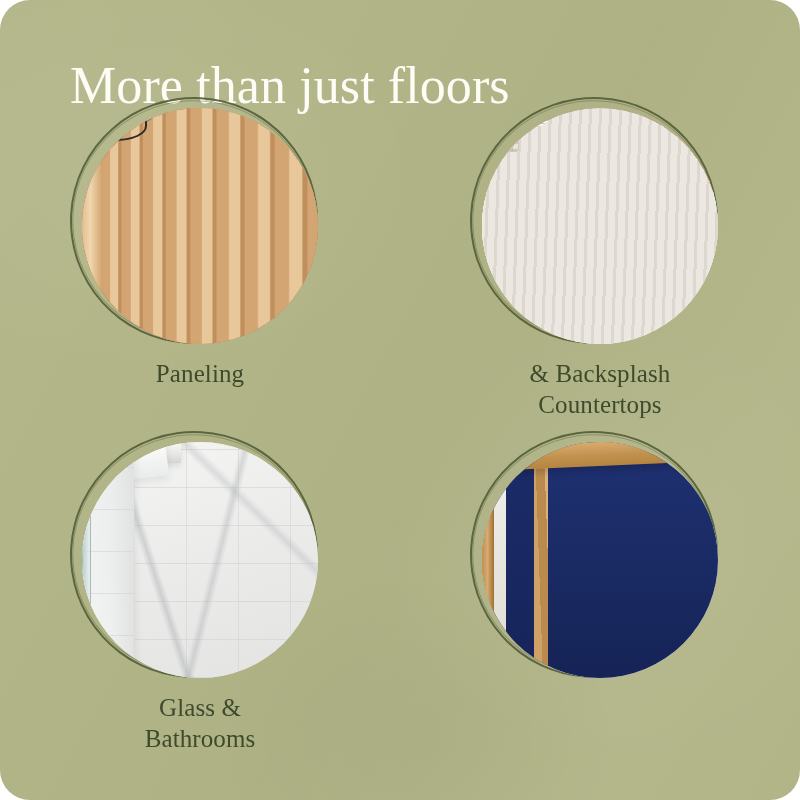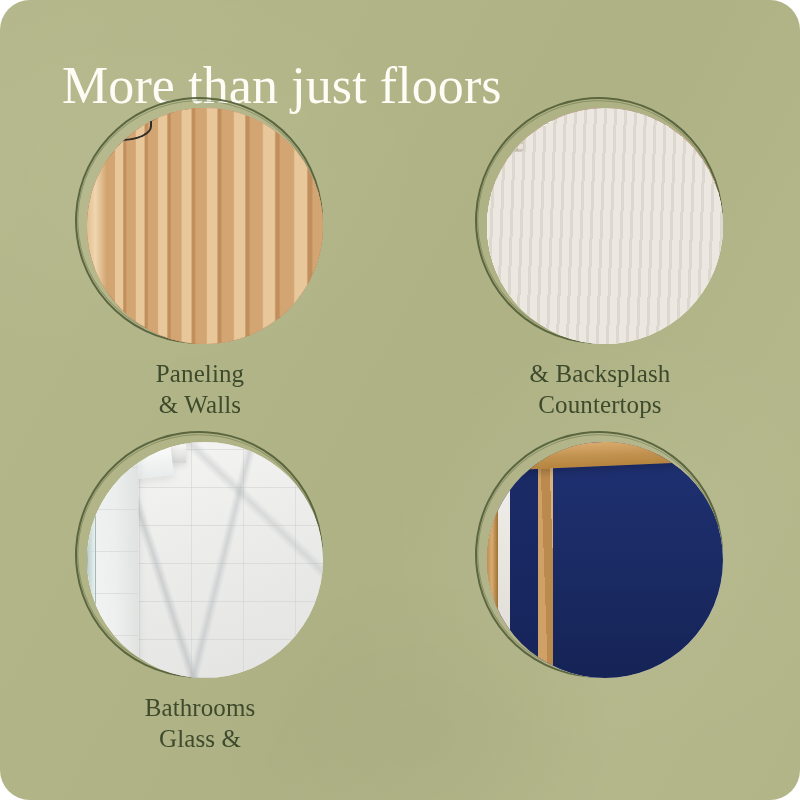--- a/index.html
+++ b/index.html
@@ -28,21 +28,21 @@
     pointer-events: none;
     background:
       radial-gradient(ellipse 420px 300px at 18% 22%, rgba(255,255,255,0.055), rgba(255,255,255,0) 70%),
       radial-gradient(ellipse 380px 340px at 78% 68%, rgba(255,255,255,0.04), rgba(255,255,255,0) 70%),
       radial-gradient(ellipse 300px 240px at 52% 92%, rgba(0,0,0,0.03), rgba(0,0,0,0) 70%),
       linear-gradient(118deg, rgba(255,255,255,0.035) 0%, rgba(255,255,255,0) 26%, rgba(0,0,0,0.018) 55%, rgba(255,255,255,0.03) 82%, rgba(255,255,255,0) 100%);
   }
 
   .headline {
     position: absolute;
-    left: 62px;
+    left: 70px;
     top: 20px;
     width: 690px;
     color: #fdfdf6;
     font-size: 52px;
     line-height: 62px;
     font-weight: 400;
     letter-spacing: 0.1px;
     white-space: nowrap;
   }
 
@@ -51,21 +51,20 @@
     left: 0;
     top: 104px;
     width: 800px;
     height: 700px;
   }
 
   .cell {
     position: absolute;
     width: 400px;
     height: 345px;
-    padding-left: 9px;
   }
   .cell.c0 { left: 0px;   top: 0px; }
   .cell.c1 { left: 400px; top: 0px; }
   .cell.c2 { left: 0px;   top: 334px; }
   .cell.c3 { left: 400px; top: 334px; }
 
   .media {
     position: absolute;
     left: 50%;
     top: 4px;
@@ -567,21 +566,20 @@
           <div class="sc p1-farchair"></div>
           <div class="sc p1-slats"></div>
           <div class="sc p1-post"></div>
           <div class="sc p1-stool"></div>
           <div class="sc p1-table"></div>
           <div class="sc p1-tablelegs"></div>
         </div>
       </div>
       <div class="caption">
         <span class="ln">Paneling</span>
-        <span class="ln">&amp; Walls</span>
       </div>
     </div>
 
     <div class="cell c1">
       <div class="media">
         <div class="ring"></div>
         <div class="photo">
           <div class="sc p2-bg"></div>
           <div class="sc p2-upper"></div>
           <div class="sc p2-glasses"></div>
@@ -622,22 +620,22 @@
           <div class="sc p3-glassedge"></div>
           <div class="sc p3-rods"></div>
           <div class="sc p3-shower"></div>
           <div class="sc p3-showerhead"></div>
           <div class="sc p3-towel1"></div>
           <div class="sc p3-towel2"></div>
           <div class="sc p3-drain"></div>
         </div>
       </div>
       <div class="caption">
+        <span class="ln">Glass &amp;</span>
         <span class="ln">Bathrooms</span>
-        <span class="ln">Glass &amp;</span>
       </div>
     </div>
 
     <div class="cell c3">
       <div class="media">
         <div class="ring"></div>
         <div class="photo">
           <div class="sc p4-bg"></div>
           <div class="sc p4-ceiling"></div>
           <div class="sc p4-downlight"></div>

